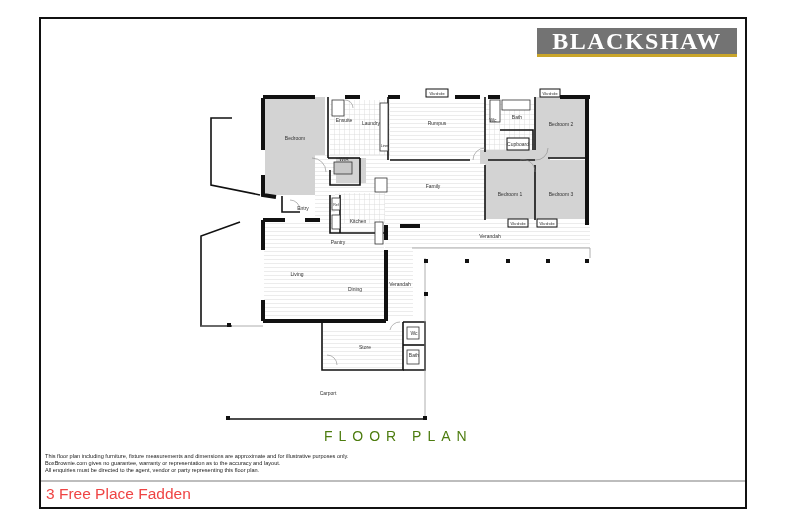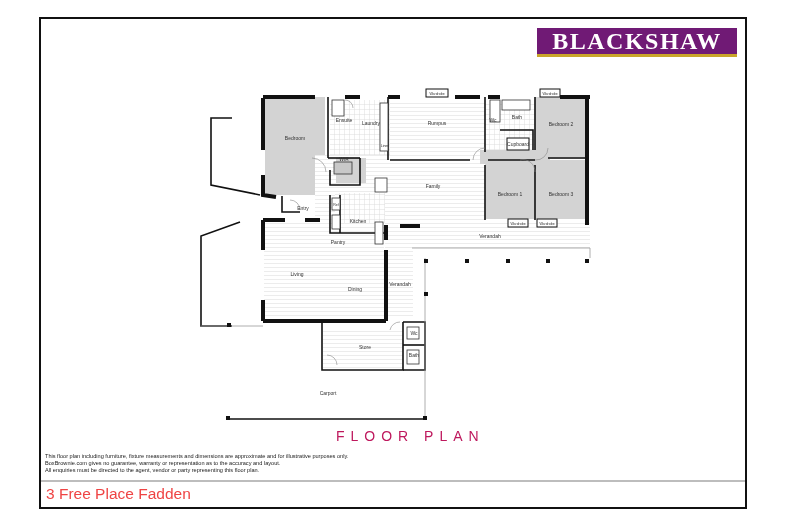--- a/index.html
+++ b/index.html
@@ -1,21 +1,21 @@
 <!DOCTYPE html>
 <html><head>
 <meta charset="utf-8">
 <style>
   html, body { margin: 0; padding: 0; background: #ffffff; }
   body { width: 790px; height: 527px; position: relative; overflow: hidden; font-family: "Liberation Sans", sans-serif; }
   .frame { position: absolute; left: 39px; top: 17px; width: 708px; height: 492px; border: 2px solid #111; box-sizing: border-box; }
-  .logo { position: absolute; left: 537px; top: 28px; width: 200px; height: 26px; background: #701a75; color: #fff; font-family: "Liberation Serif", serif; font-weight: bold; font-size: 24px; letter-spacing: 1.5px; line-height: 26px; text-align: center; }
+  .logo { position: absolute; left: 537px; top: 28px; width: 200px; height: 26px; background: #737373; color: #fff; font-family: "Liberation Serif", serif; font-weight: bold; font-size: 24px; letter-spacing: 1.5px; line-height: 26px; text-align: center; }
   .logo-bar { position: absolute; left: 537px; top: 54px; width: 200px; height: 3px; background: #c9a52a; }
   svg.plan { position: absolute; left: 0; top: 0; }
-  .plan-title { position: absolute; left: 336px; top: 428px; font-size: 14px; letter-spacing: 6px; color: #be185d; }
+  .plan-title { position: absolute; left: 324px; top: 428px; font-size: 14px; letter-spacing: 6px; color: #4d7c0f; }
   .disclaimer { position: absolute; left: 45px; top: 453px; font-size: 5.6px; line-height: 7px; color: #222; }
   .disclaimer div { white-space: nowrap; }
   .footer-rule { position: absolute; left: 41px; top: 480px; width: 704px; height: 2px; background: #bdbdbd; }
   .address { position: absolute; left: 46px; top: 485px; font-size: 15.5px; color: #ef4444; }
   .rl { font-family: "Liberation Sans", sans-serif; font-size: 5px; fill: #333; text-anchor: middle; }
 </style>
 </head>
 <body>
 
 <div class="frame"></div>

